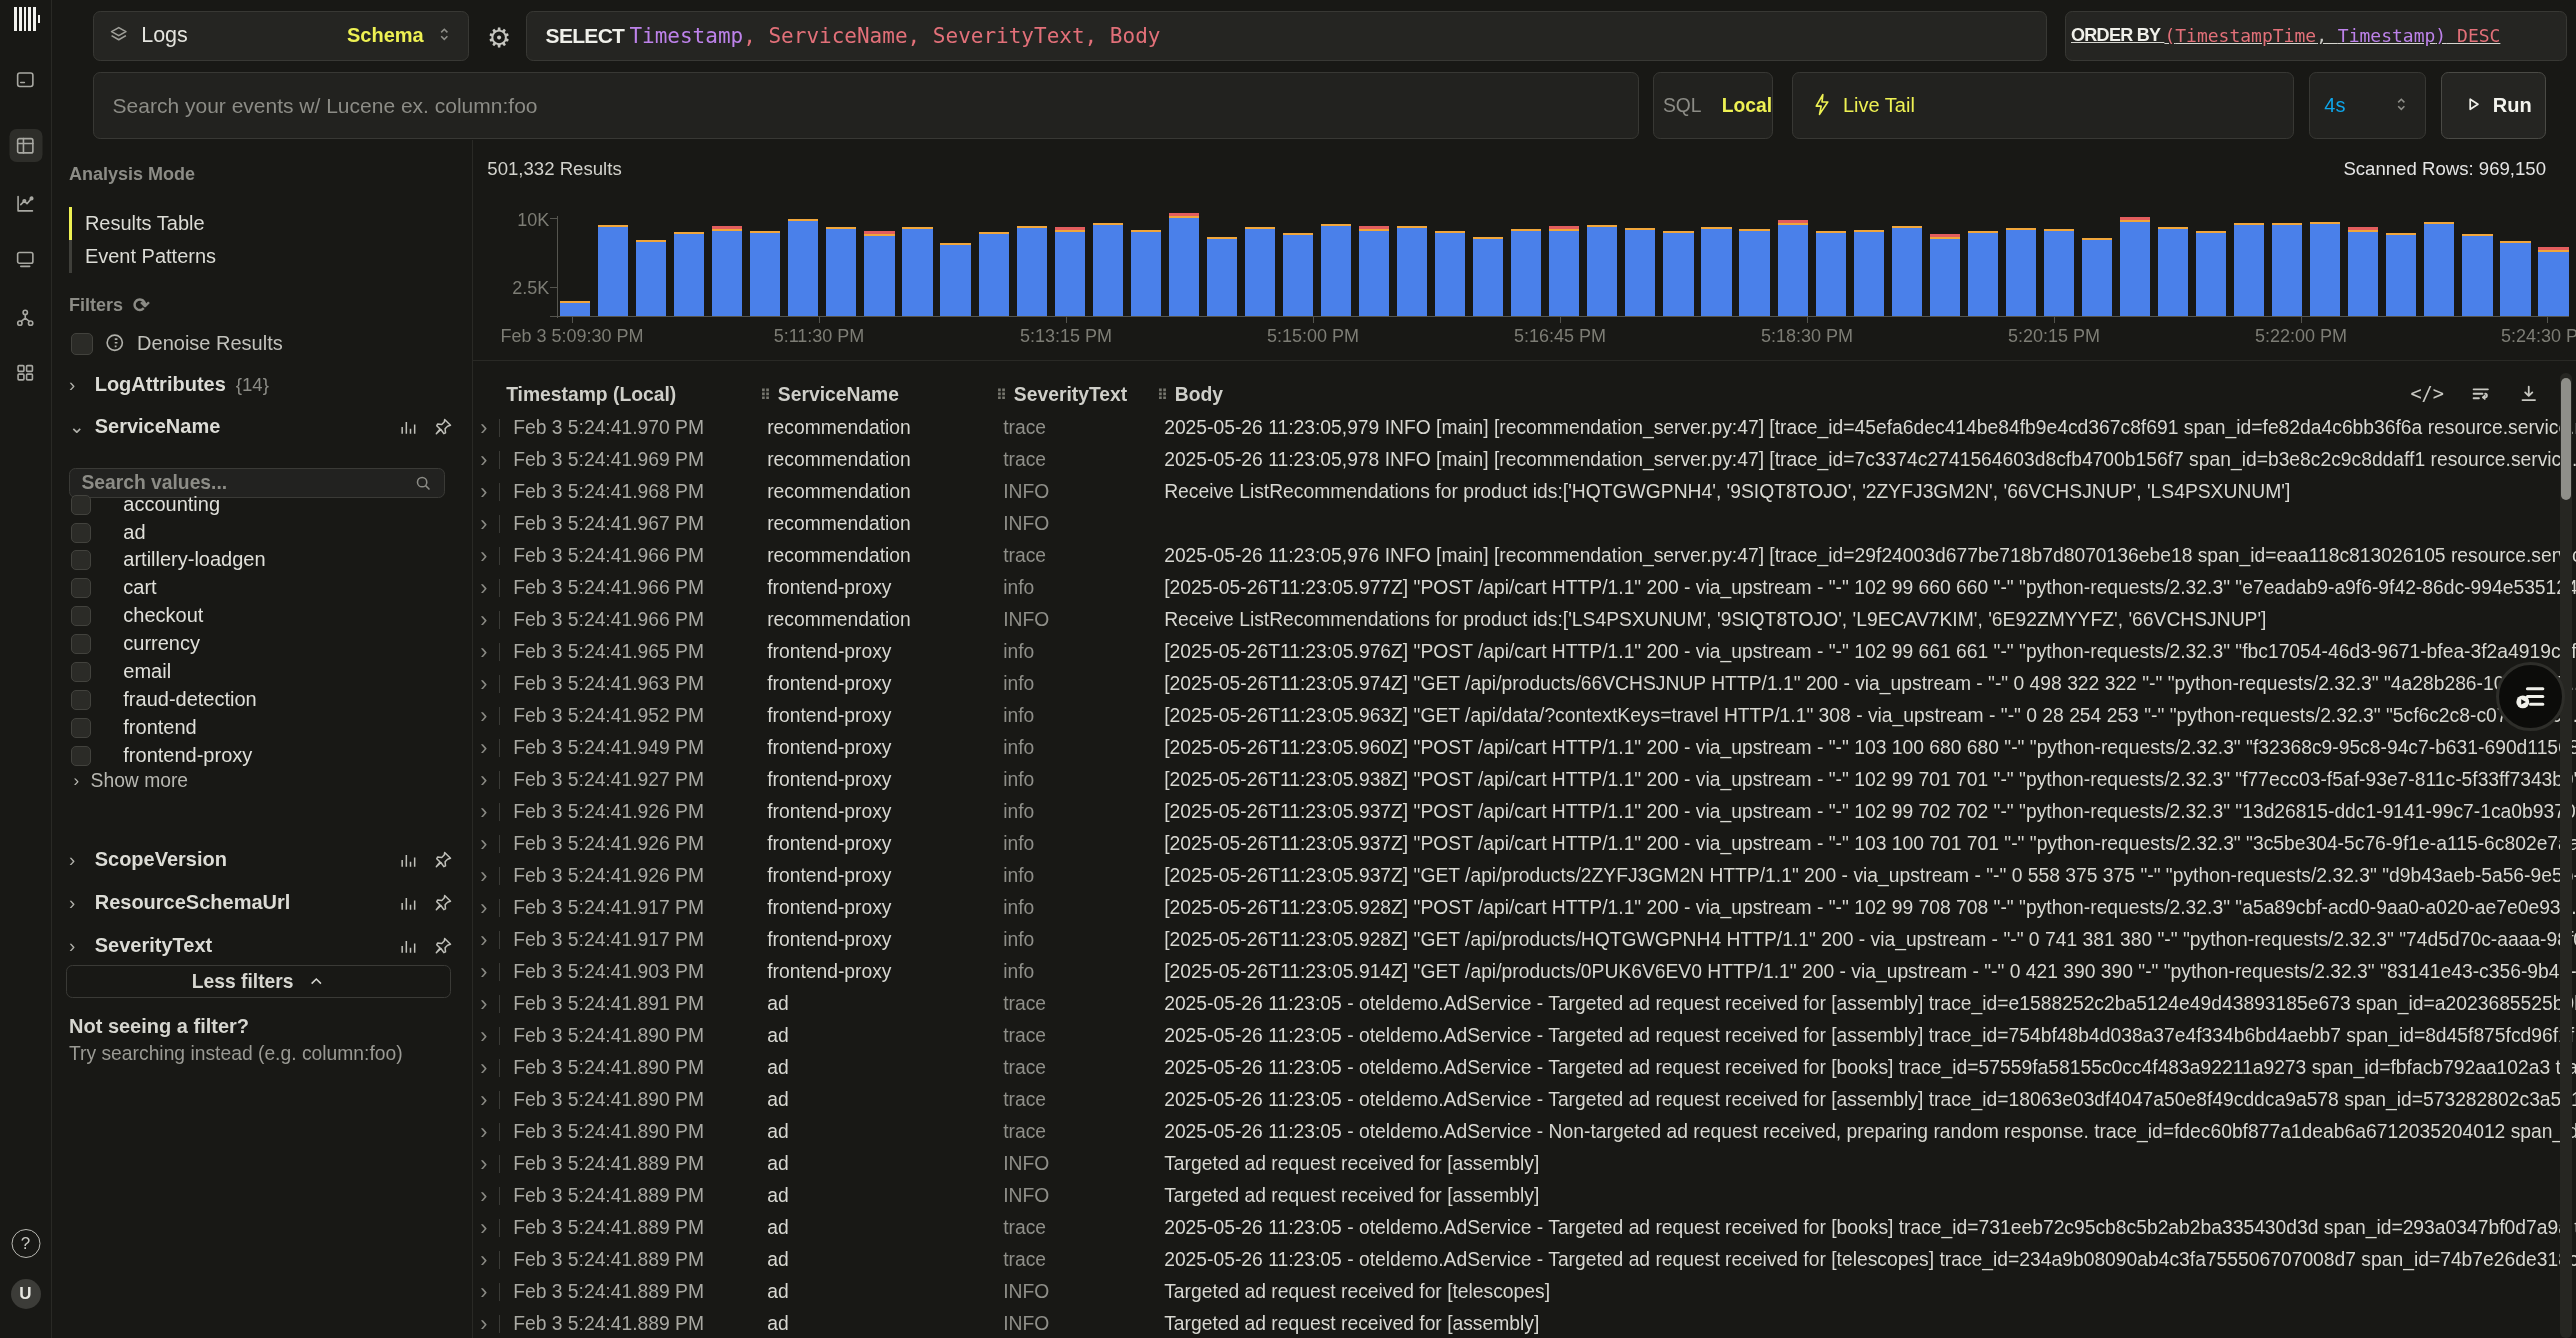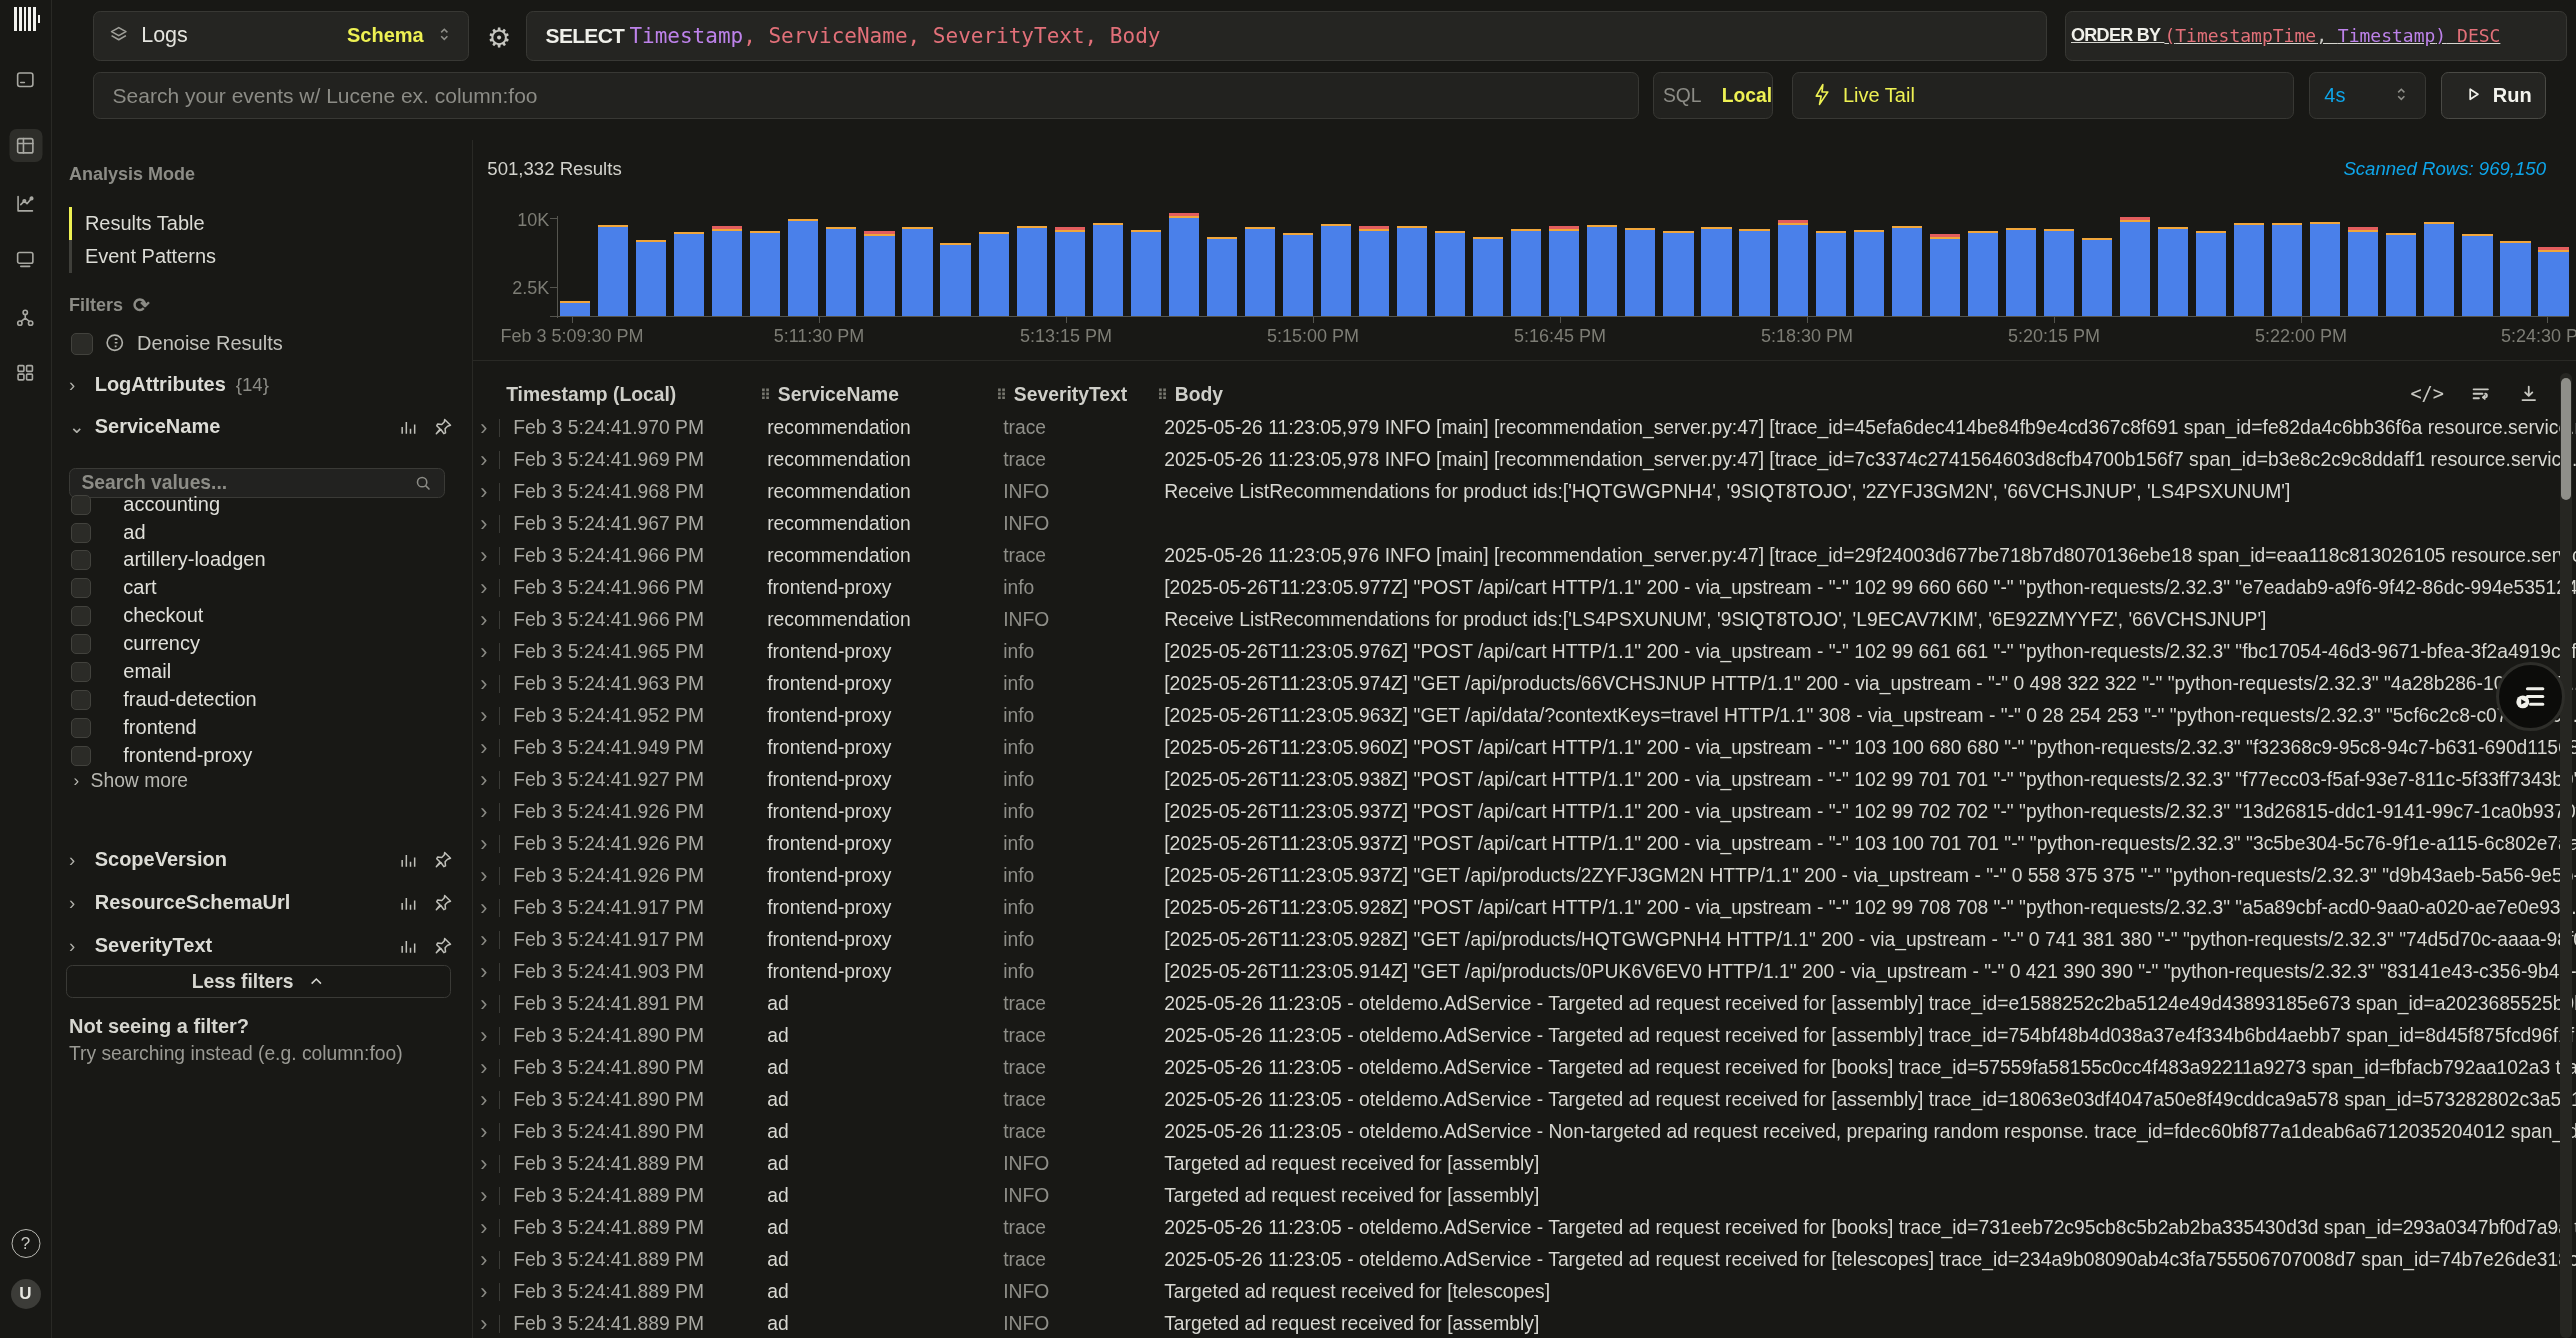--- a/index.html
+++ b/index.html
@@ -19,21 +19,21 @@
   .rail-ic { position:absolute; left:50%; transform:translateX(-50%); width:33px; height:33px; display:flex; align-items:center; justify-content:center; border-radius:7.2px; color:#a8a8a2; }
   .rail-ic.active { background:#2e2e2a; color:#ececе6; }
   .rail-ic svg { width:21.5px; height:21.5px; stroke:currentColor; fill:none; stroke-width:1.8; stroke-linecap:round; stroke-linejoin:round; }
   .help-circle { position:absolute; left:50%; transform:translateX(-50%); width:29px; height:29px; border:1.4px solid #b8b8b2; border-radius:50%; color:#c8c8c2; display:flex; align-items:center; justify-content:center; font-size:17px; }
   .avatar { position:absolute; left:50%; transform:translateX(-50%); width:30px; height:30px; background:#3c3c38; border-radius:50%; color:#e8e8e2; display:flex; align-items:center; justify-content:center; font-size:17px; font-weight:bold; }
 
   
   .header { position:absolute; left:52px; top:0; right:0; height:140px; background:#181815; }
   .hbox { position:absolute; background:#252522; border:0.7px solid #383834; border-radius:7.2px; display:flex; align-items:center;padding-left:9px; }
   .row1 { top:10.7px; height:50px; }
-  .row2 { top:72px; height:47px; }
+  .row2 { top:72px; height:67px; }
   .logs-box { left:41px; width:376px; padding:0 14.3px; gap:11.4px; }
   .layers-ic svg { width:21.5px; height:21.5px; stroke:#a0a09a; fill:none; stroke-width:1.8; stroke-linejoin:round; }
   .logs-label { font-size:21.5px; color:#e4e4de; flex:1; }
   .schema-label { font-size:20px; font-weight:bold; color:#eef153; }
   .updown svg { width:18.6px; height:18.6px; stroke:#8e8e88; fill:none; stroke-width:2; }
   .gear { position:absolute; left:435px; top:21.5px; font-size:27px; color:#c6c6c0; }
   .query-box { left:474px; width:1521px; padding:0 18.6px; font-size:21px; }
   .orderby-box { left:2013px; width:502px; padding:0 5px; font-size:18px;text-decoration:underline; }
   .seg-kw { color:#f0f0ea; font-weight:bold; letter-spacing:-0.7px; font-family:"Liberation Sans",sans-serif; }
   .seg-purple { color:#bd82ea; }
@@ -83,21 +83,21 @@
   .showmore .chev { font-size:17px; }
   .showmore .sm-label { font-size:19.3px; }
   .lessfilters { position:absolute; left:14.3px; right:21.5px; height:33px; border:0.7px solid #3a3a36; border-radius:6.4px; display:flex; align-items:center; justify-content:center; gap:13px; }
   .lessfilters span { font-size:19.3px; font-weight:bold; color:#d6d6d0; }
   .notseeing { position:absolute; left:17px; font-size:20px; font-weight:bold; color:#d6d6d0; }
   .trysearch { position:absolute; left:17px; font-size:19.3px; color:#9a9a94; }
 
   
   .content { position:absolute; left:473px; top:140px; right:0; bottom:0; }
   .results-count { position:absolute; left:14.3px; top:18px; font-size:18.6px; color:#d2d2cc; }
-  .scanned { position:absolute; right:30px; top:18px; font-size:18.6px; color:#0ea5e9;font-style:italic; }
+  .scanned { position:absolute; right:30px; top:18px; font-size:18.6px; color:#e5e5e5; }
 
   .chart { position:absolute; left:0; top:54px; right:0; height:154px; }
   .ylab { position:absolute; width:62px; text-align:right; font-size:18px; color:#7d7d75; }
   .yaxis { position:absolute; left:84px; width:1.4px; background:#55554f; }
   .ytick { position:absolute; width:7.2px; height:1.4px; background:#55554f; }
   .plot { position:absolute; left:87px; top:3.6px; width:2009px; height:118px; display:flex; align-items:flex-end; gap:7.9px; }
   .bar { flex:1 1 0; display:flex; flex-direction:column; justify-content:flex-end; }
   .bar .seg { width:100%; }
   .seg.b { background:#4a80ea; }
   .seg.w { background:#f0a63c; }

